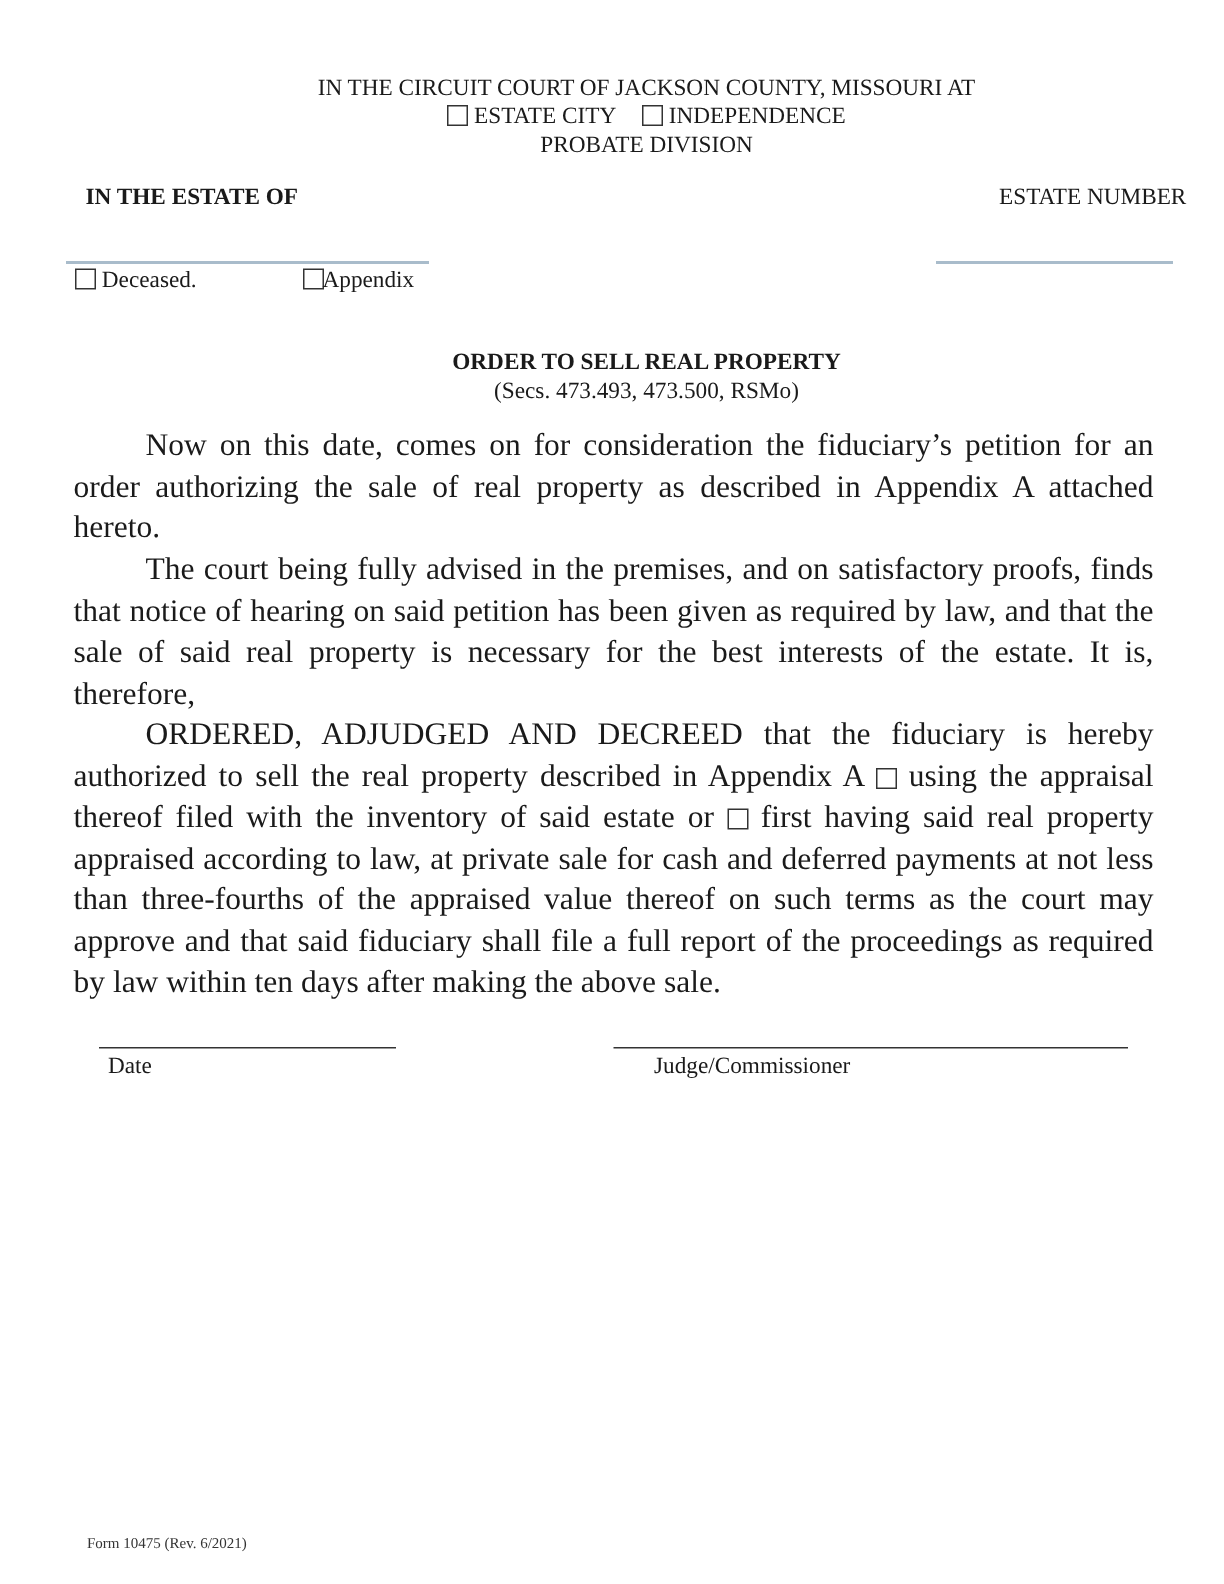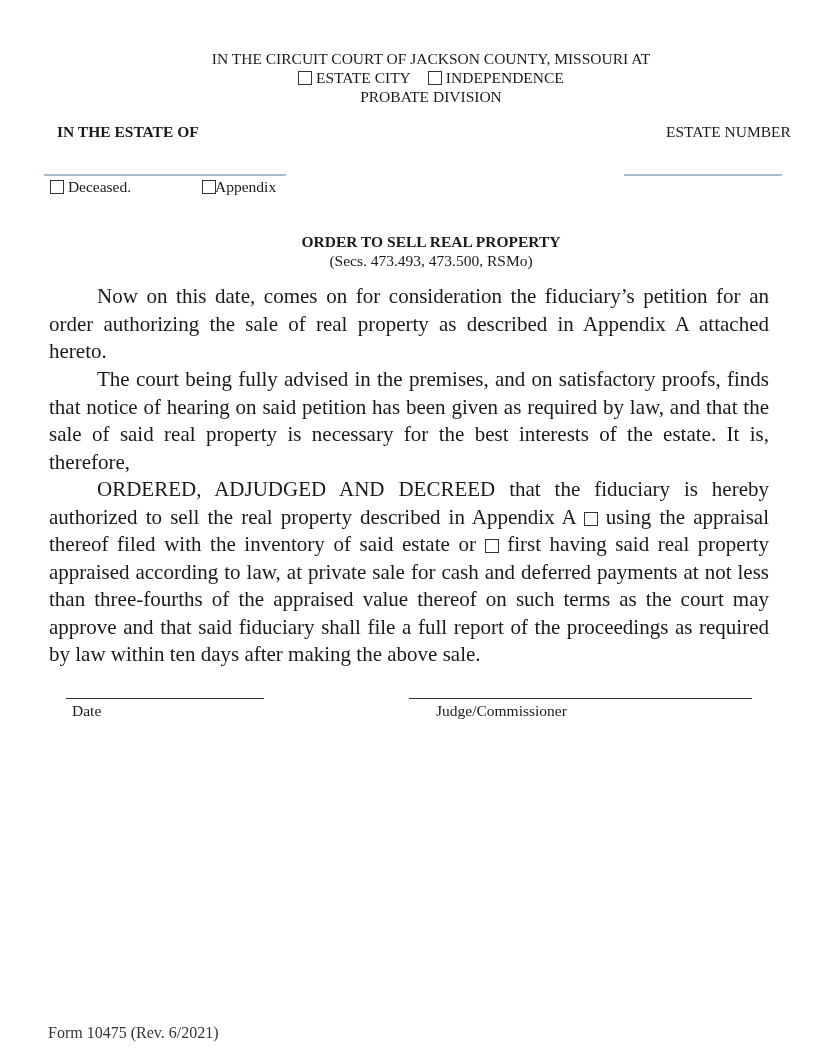--- a/index.html
+++ b/index.html
@@ -52,23 +52,23 @@
     line-height: 27.5px;
     text-align: justify;
     text-indent: 48px;
     font-size: 21px;
   }
   .title {
     font-weight: bold;
   }
   .footer {
     position: absolute;
-    left: 48px;
+    left: 58px;
     top: 1024px;
-    font-size: 16px;
+    font-size: 10px;
     color: #333;
   }
 </style>
 </head>
 <body>
 
 <div class="center-line" style="top:49px;">IN THE CIRCUIT COURT OF JACKSON COUNTY, MISSOURI AT</div>
 <div class="center-line" style="top:68px;">
   <span class="cb"></span>
   <span>ESTATE CITY</span>

